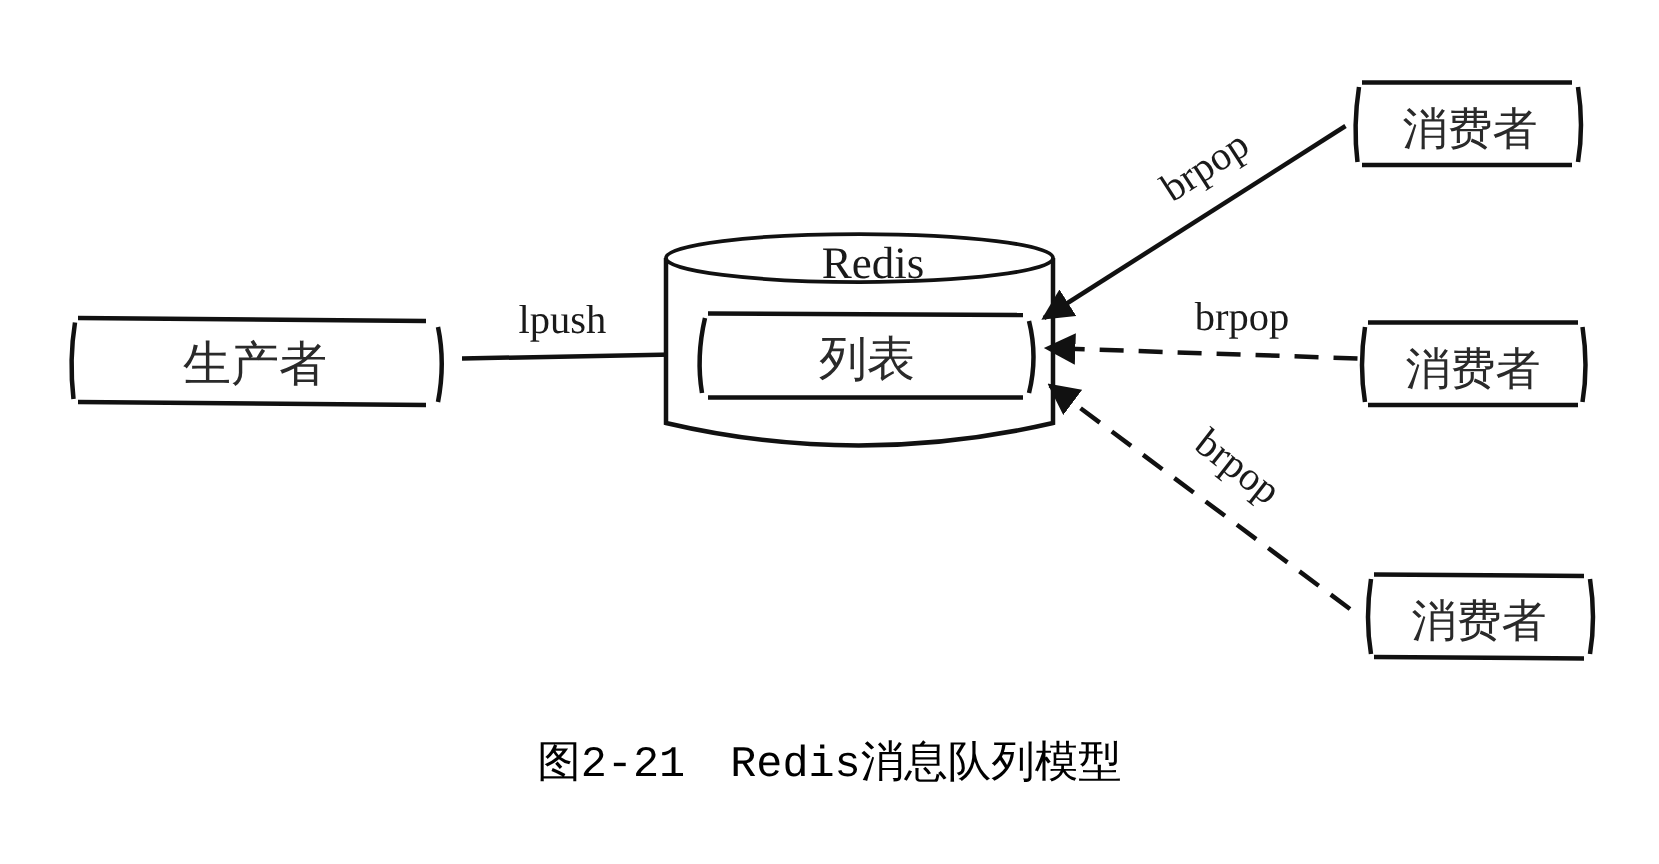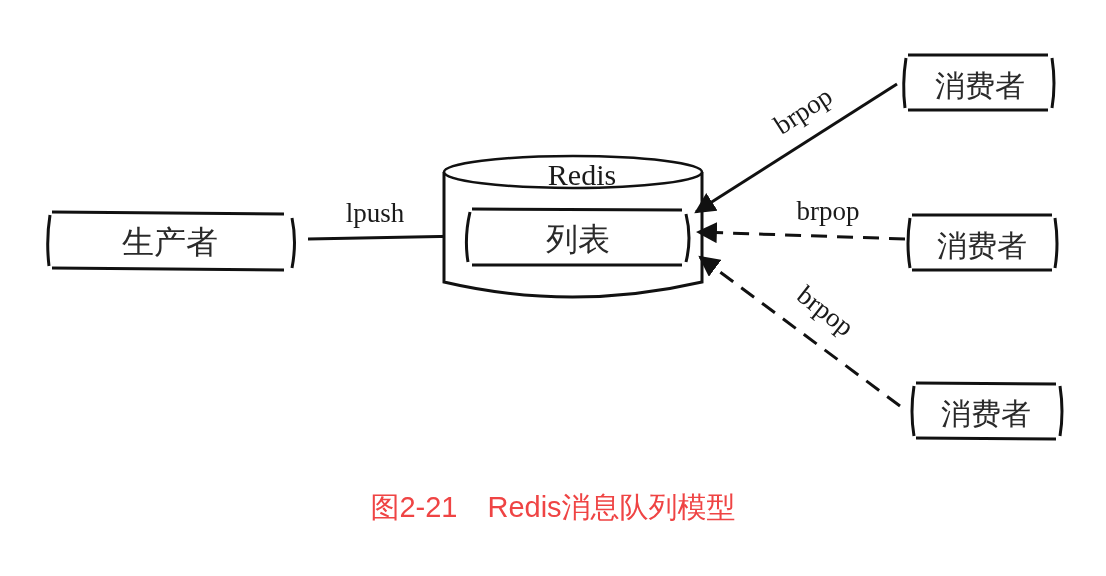--- a/index.html
+++ b/index.html
@@ -2,21 +2,21 @@
 <html><head>
 <meta charset="utf-8">
 <style>
   html, body { margin: 0; padding: 0; background: #ffffff; }
   body { width: 1106px; height: 576px; position: relative; overflow: hidden;
          font-family: "DejaVu Serif", serif; color: #1a1a1a; }
   svg#diagram { position: absolute; left: 0; top: 0; }
   .hand { font-family: "DejaVu Sans", sans-serif; fill: #2a2a2a; }
   .serif { font-family: "Liberation Serif", "DejaVu Serif", serif; fill: #1a1a1a; }
   #caption { position: absolute; left: 0; width: 1106px; top: 488px; text-align: center;
-             font-family: Liberation Sans, sans-serif; font-size: 29px; color: #ef4444; }
+             font-family: Liberation Mono, monospace; font-size: 29px; color: #000000; }
   #caption .num { margin-right: 30px; }
 </style>
 </head>
 <body>
 
 <svg id="diagram" width="1106" height="576" viewBox="0 0 1106 576">
   <defs>
     <marker id="arrow" viewBox="0 0 10 10" refX="9" refY="5" markerWidth="7" markerHeight="7" orient="auto-start-reverse">
       <path d="M0,0 L10,5 L0,10 z" fill="#111"></path>
     </marker>

